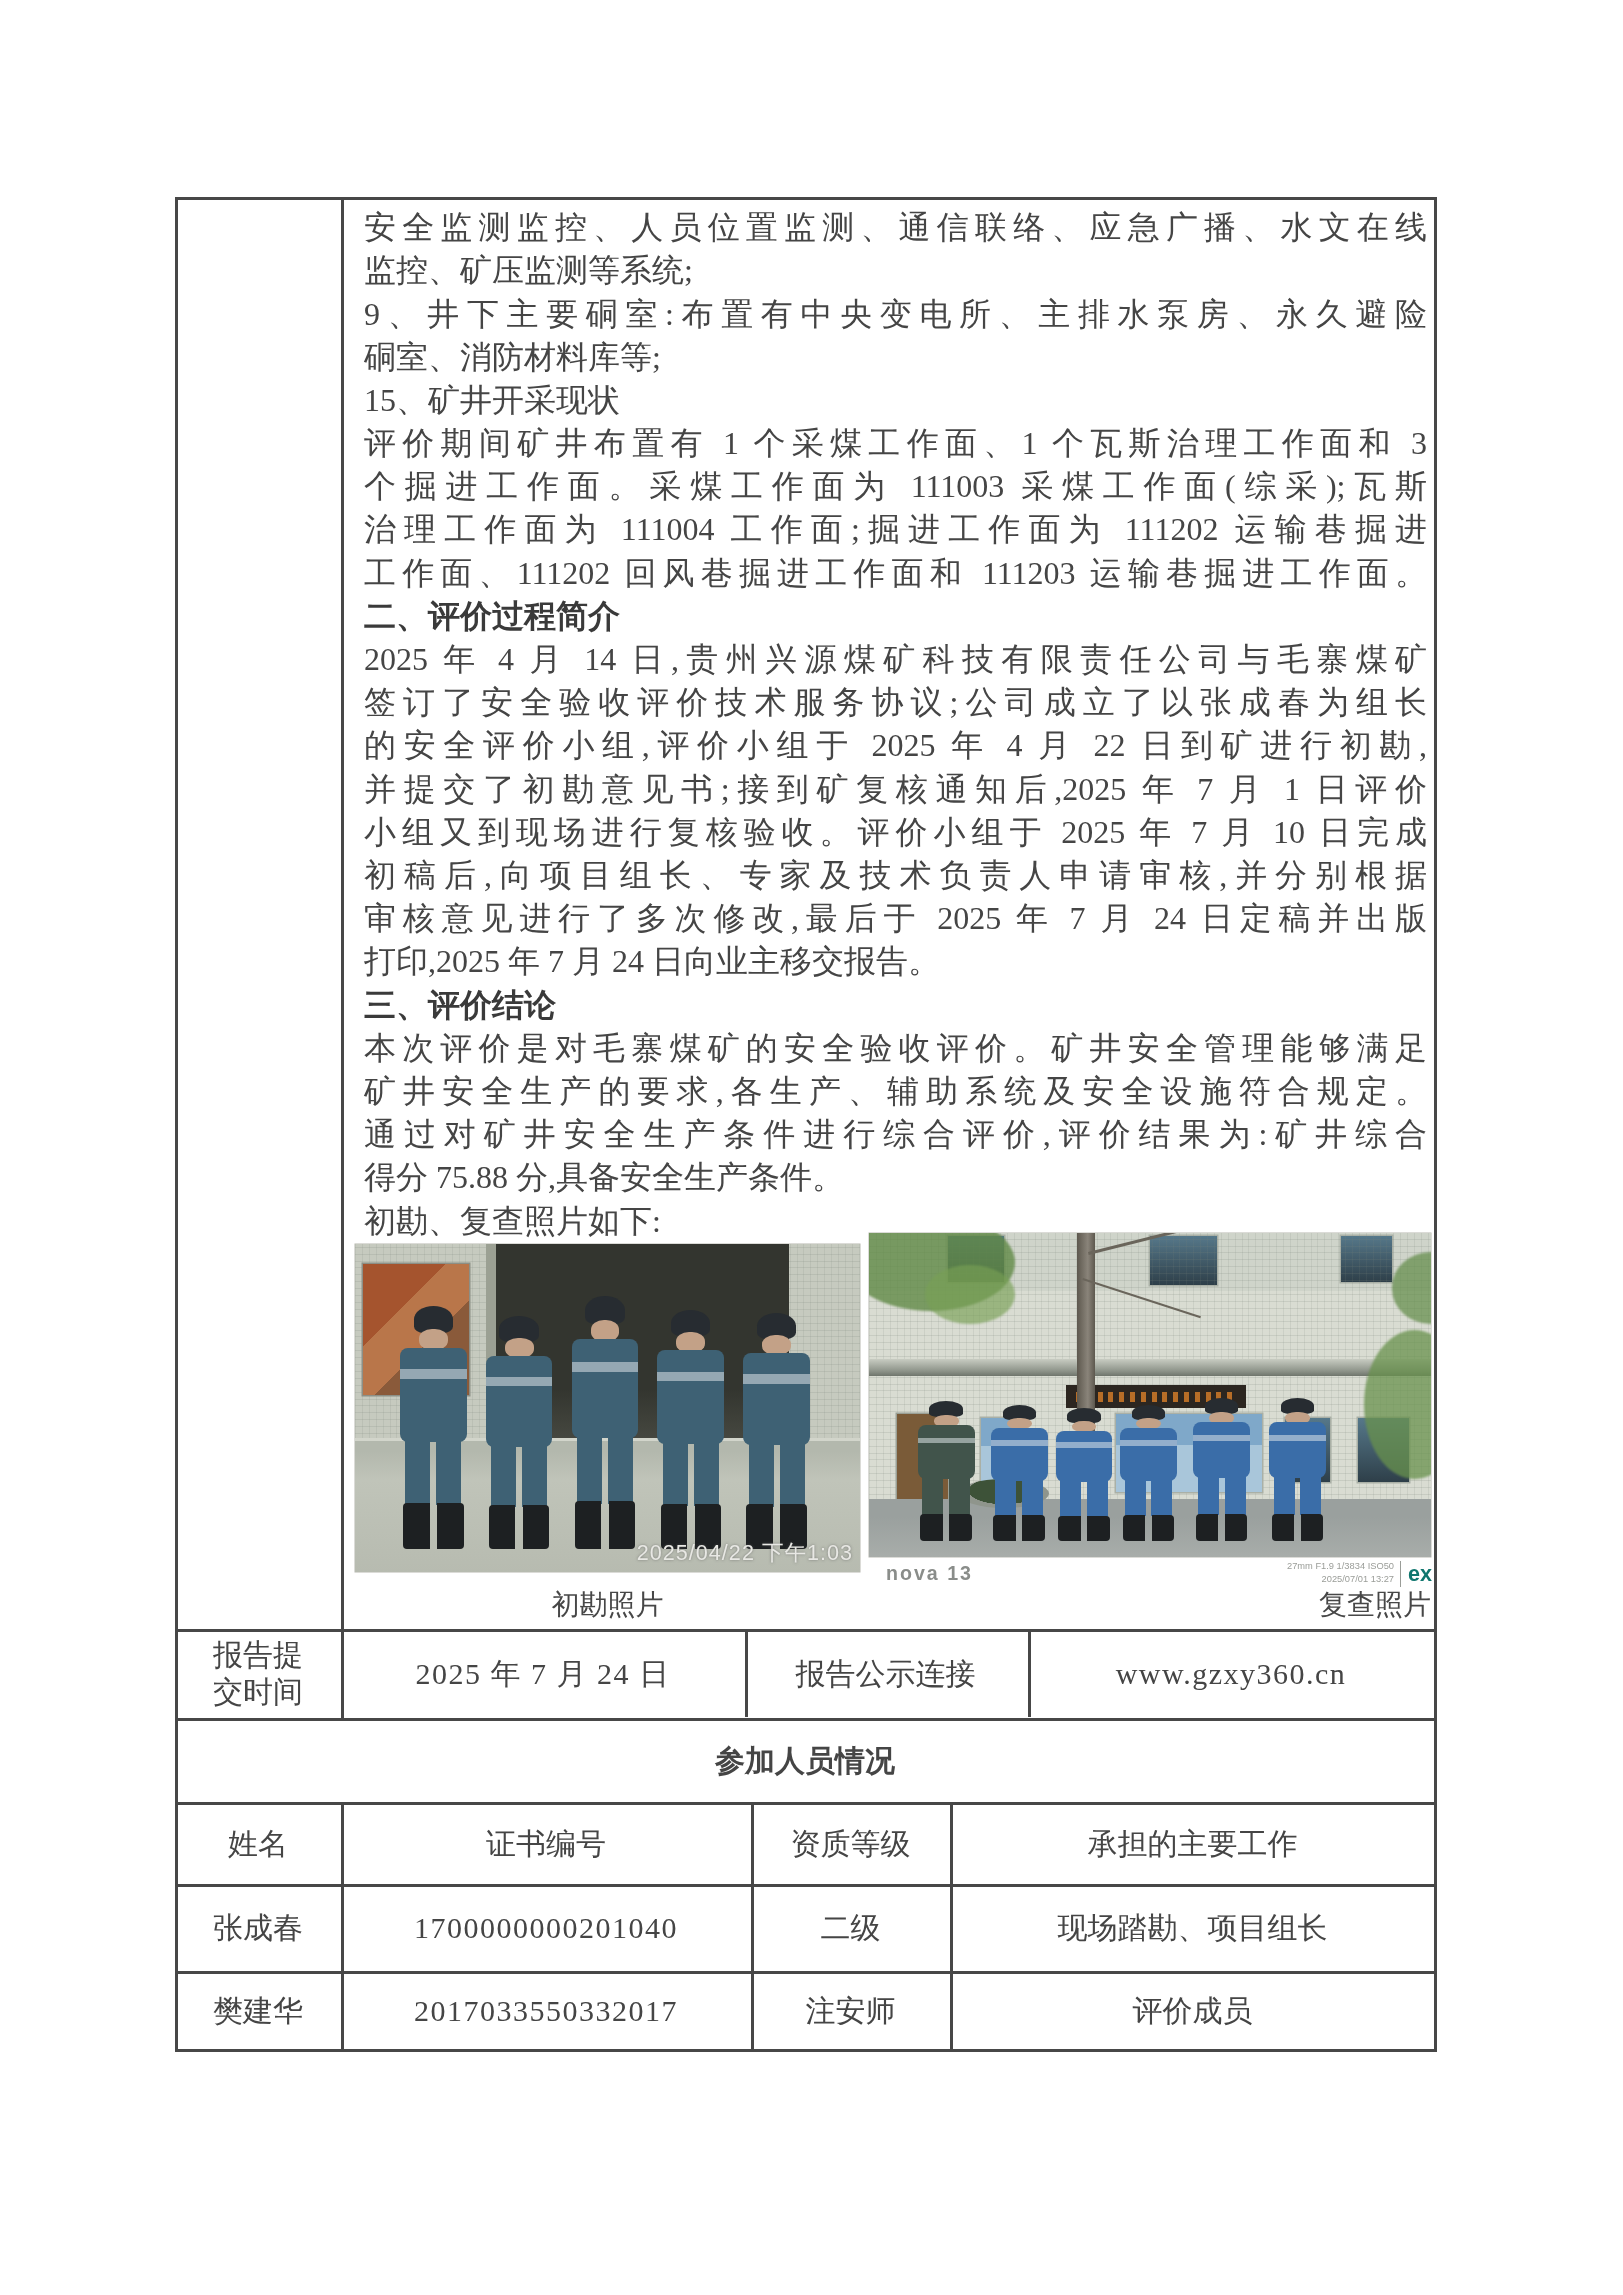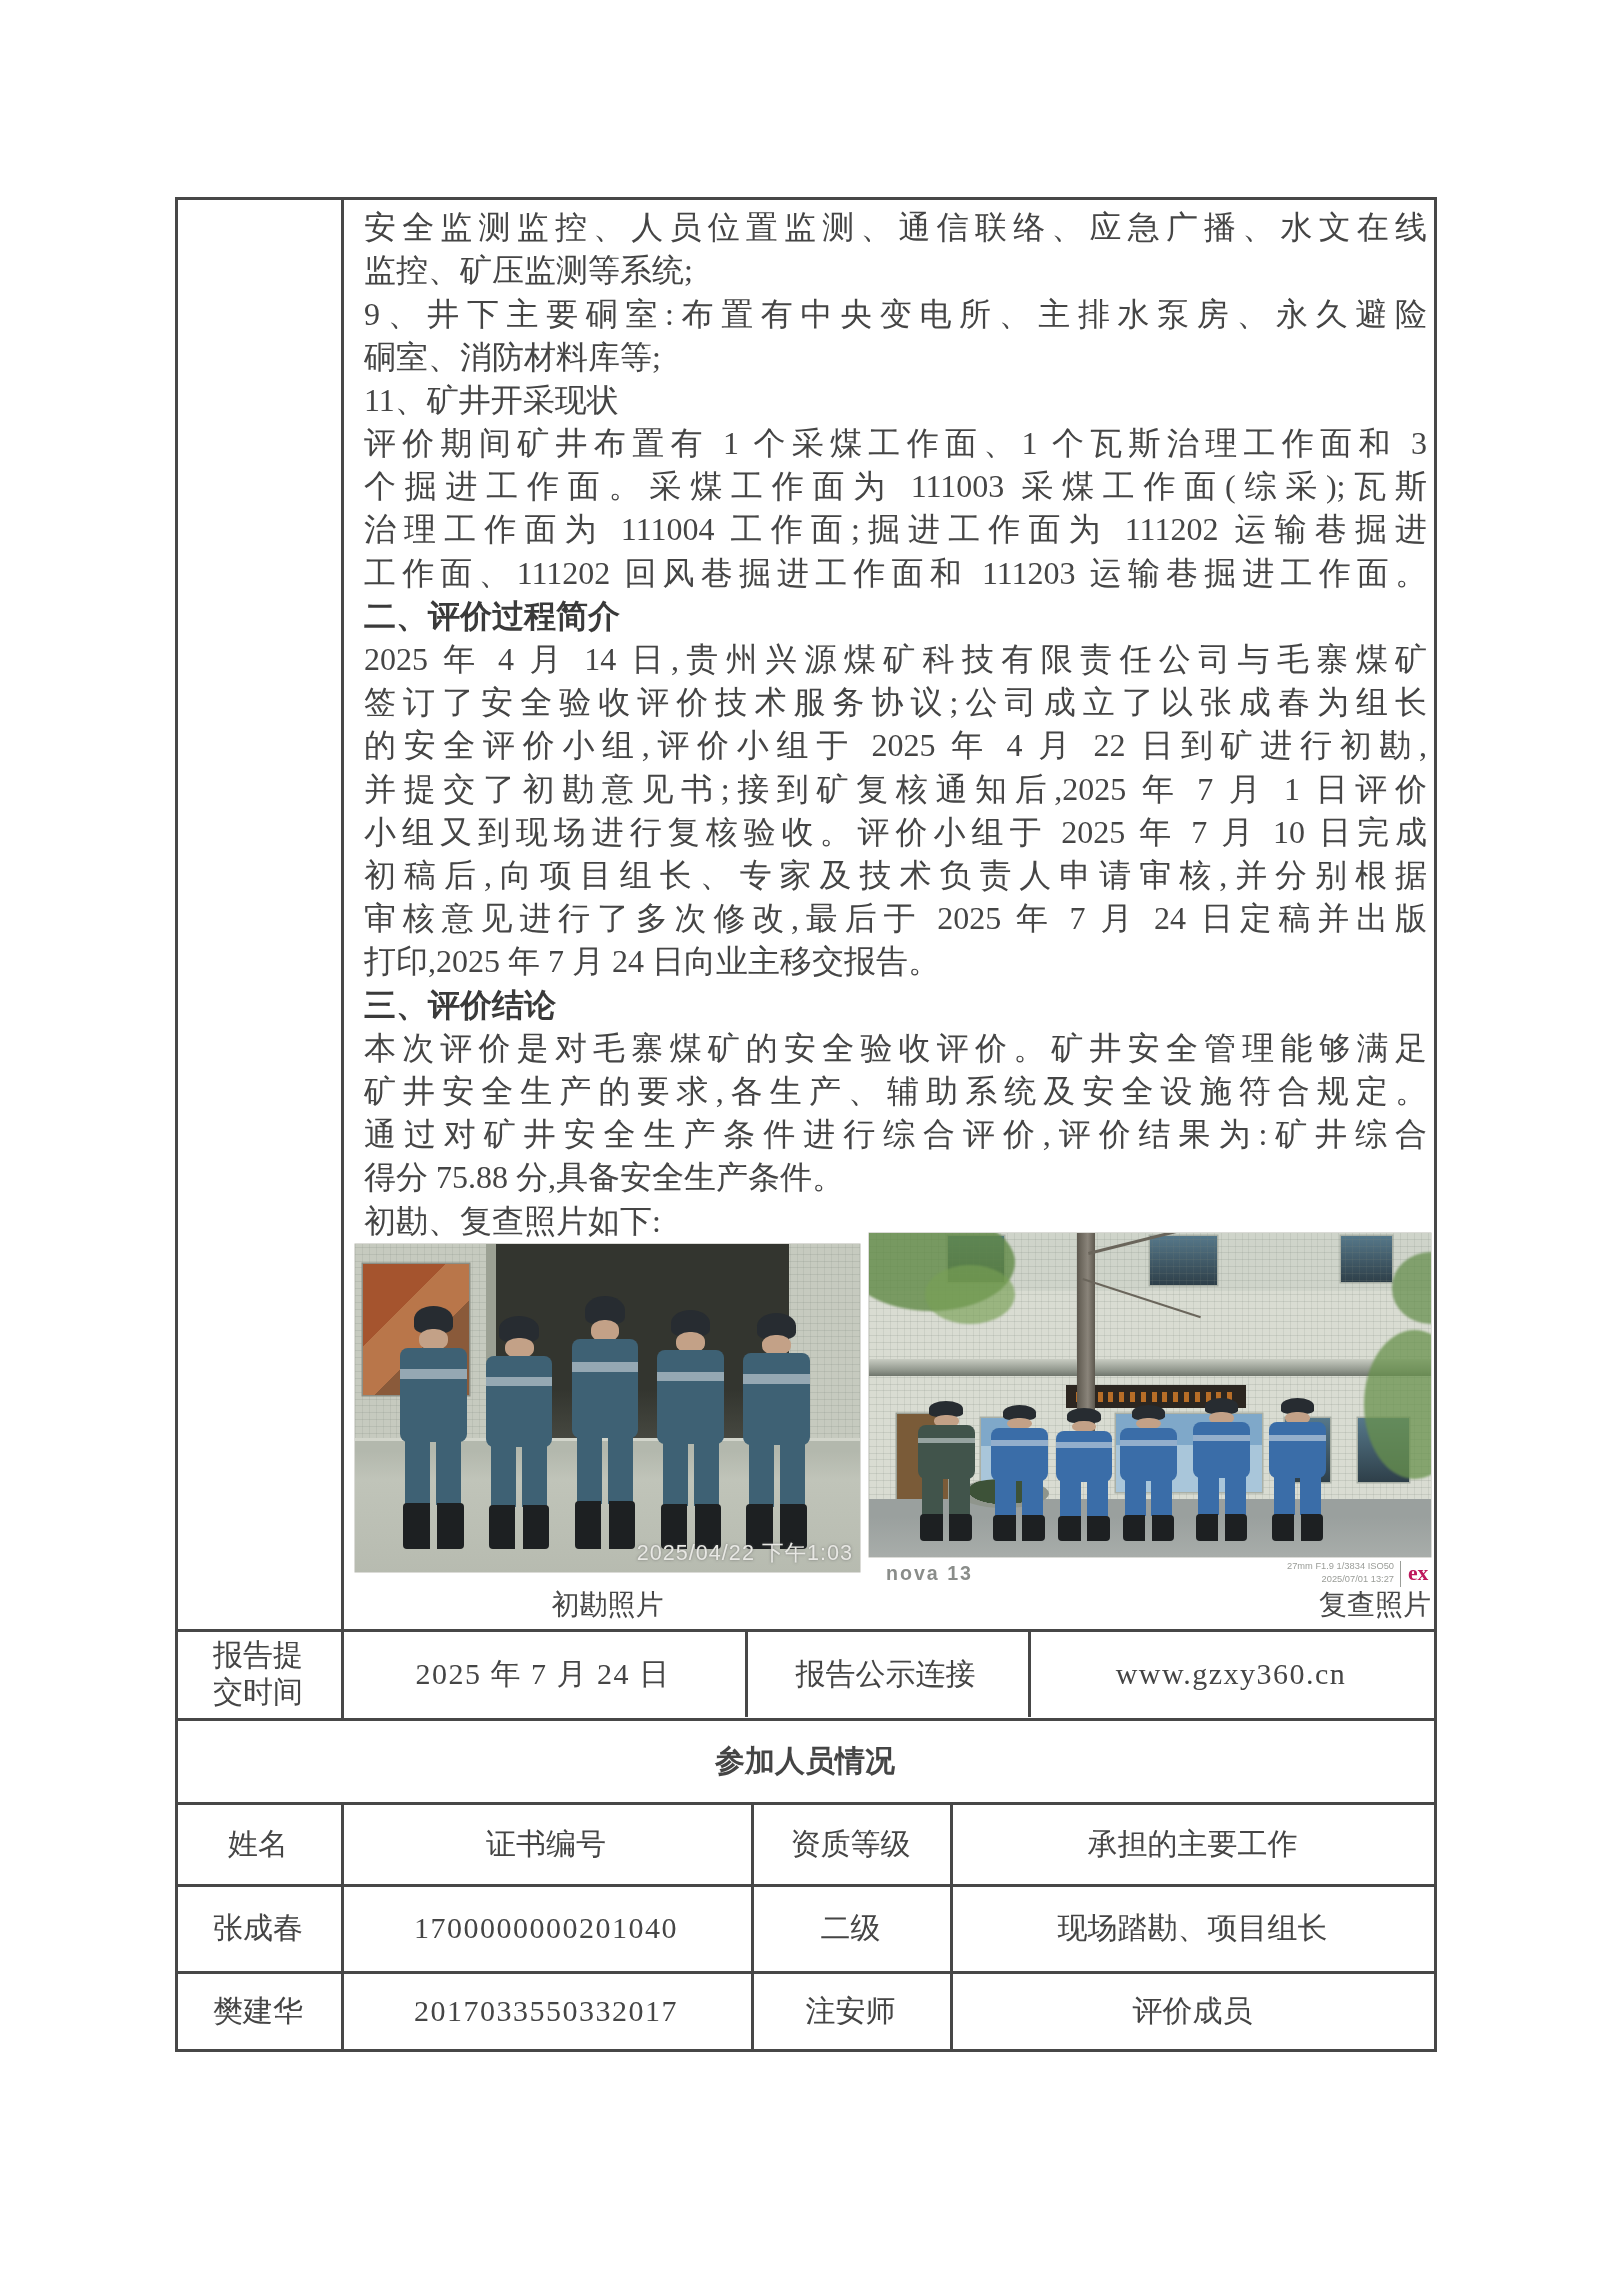--- a/index.html
+++ b/index.html
@@ -42,22 +42,22 @@
   .wm-brand{
     position:absolute;left:886px;top:1562px;font-family:"Liberation Sans","DejaVu Sans",sans-serif;
     font-size:19.6px;color:#8a8d8a;letter-spacing:2px;font-weight:bold;
   }
   .wm-exif{
     position:absolute;left:1247px;top:1560px;width:147px;text-align:right;
     font-family:"Liberation Sans","DejaVu Sans",sans-serif;
     font-size:9.3px;line-height:12.8px;color:#9a9d98;
   }
   .wm-logo{
-    position:absolute;left:1400px;top:1561px;font-family:Liberation Serif, serif;
-    font-size:21.6px;font-weight:bold;color:#be185d;border-left:1.5px solid #9a9d98;padding-left:6.9px;line-height:25.5px;
+    position:absolute;left:1400px;top:1561px;font-family:Liberation Sans, sans-serif;
+    font-size:21.6px;font-weight:bold;color:#0f766e;border-left:1.5px solid #9a9d98;padding-left:6.9px;line-height:25.5px;
   }
   .ts{
     position:absolute;right:6.9px;bottom:4.9px;
     font-family:"Liberation Sans","DejaVu Sans",sans-serif;
     font-size:21.6px;color:#e8e8e4;text-shadow:0 0 2.9px rgba(90,90,90,.7);
     letter-spacing:1px;white-space:nowrap;
   }
   
   .p1-poster{position:absolute;left:1.5%;top:6%;width:21%;height:40%;
     background:linear-gradient(135deg,#a5542e 0 35%,#b9764a 35% 60%,#8a5a3a 60% 100%);
@@ -125,21 +125,21 @@
 <div class="vline" style="left:341px;top:1802px;height:247px"></div>
 <div class="vline" style="left:745px;top:1629px;height:88px"></div>
 <div class="vline" style="left:1028px;top:1629px;height:88px"></div>
 <div class="vline" style="left:751px;top:1802px;height:247px"></div>
 <div class="vline" style="left:950px;top:1802px;height:247px"></div>
 
 <div class="textline" style="top:206px">安全监测监控、人员位置监测、通信联络、应急广播、水文在线</div>
 <div class="textline short" style="top:249px">监控、矿压监测等系统;</div>
 <div class="textline" style="top:293px">9、井下主要硐室:布置有中央变电所、主排水泵房、永久避险</div>
 <div class="textline short" style="top:336px">硐室、消防材料库等;</div>
-<div class="textline short" style="top:379px">11、矿井开采现状</div>
+<div class="textline short" style="top:379px">15、矿井开采现状</div>
 <div class="textline" style="top:422px">评价期间矿井布置有 1 个采煤工作面、1 个瓦斯治理工作面和 3</div>
 <div class="textline" style="top:465px">个掘进工作面。采煤工作面为 111003 采煤工作面(综采);瓦斯</div>
 <div class="textline" style="top:508px">治理工作面为 111004 工作面;掘进工作面为 111202 运输巷掘进</div>
 <div class="textline" style="top:552px">工作面、111202 回风巷掘进工作面和 111203 运输巷掘进工作面。</div>
 <div class="textline short bold" style="top:595px">二、评价过程简介</div>
 <div class="textline" style="top:638px">2025 年 4 月 14 日,贵州兴源煤矿科技有限责任公司与毛寨煤矿</div>
 <div class="textline" style="top:681px">签订了安全验收评价技术服务协议;公司成立了以张成春为组长</div>
 <div class="textline" style="top:724px">的安全评价小组,评价小组于 2025 年 4 月 22 日到矿进行初勘,</div>
 <div class="textline" style="top:768px">并提交了初勘意见书;接到矿复核通知后,2025 年 7 月 1 日评价</div>
 <div class="textline" style="top:811px">小组又到现场进行复核验收。评价小组于 2025 年 7 月 10 日完成</div>

